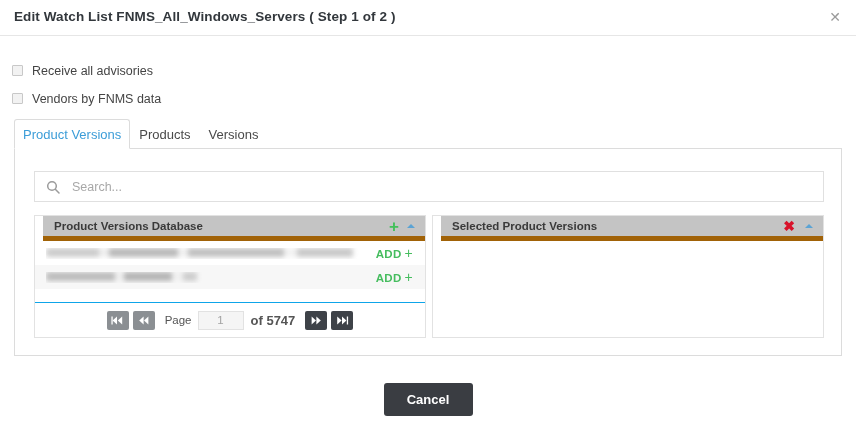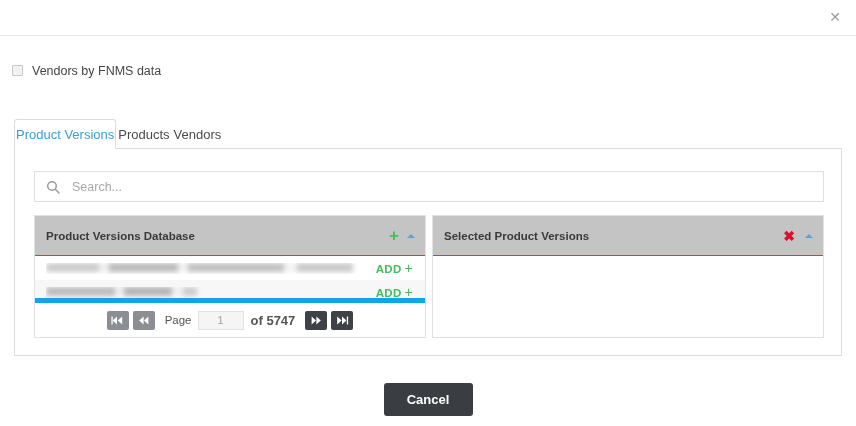--- a/index.html
+++ b/index.html
@@ -86,21 +86,21 @@
     left: 14px;
     top: 119px;
     width: 828px;
     height: 30px;
     display: flex;
     align-items: flex-end;
   }
   .tab {
     height: 30px;
     line-height: 30px;
-    padding: 0 1px;
+    padding: 0 8px;
     font-size: 13px;
     color: #4a4a4a;
     box-sizing: border-box;
     cursor: pointer;
     white-space: nowrap;
     background: transparent;
     border: 1px solid transparent;
     border-bottom: none;
   }
   .tab.active {
@@ -174,27 +174,28 @@
     background: #ffffff;
     display: flex;
     flex-direction: column;
     position: relative;
   }
   .grid-left  { width: 392px; }
   .grid-gap   { width: 6px; flex: none; }
   .grid-right { flex: 1; gap: 13px; }
 
   .grid-head {
-    height: 40px;
+    height: 25px;
     background: #c4c4c4;
-    border-bottom: 1px solid #a16207;
+    border-bottom: 5px solid #a16207;
     display: flex;
     align-items: center;
     box-sizing: border-box;
     flex: none;
+    margin-left: 8px;
   }
   .grid-head-title {
     margin-left: 11px;
     font-size: 11.5px;
     font-weight: bold;
     color: #3a3a3a;
     flex: 1;
     white-space: nowrap;
   }
   .head-plus-icon {
@@ -277,21 +278,21 @@
     letter-spacing: 0.3px;
     cursor: pointer;
     white-space: nowrap;
     user-select: none;
   }
   .add-btn .plus { font-size: 14px; font-weight: normal; margin-left: 3px; }
 
   
   .pager {
     height: 34px;
-    border-top: 5px solid #0ea5e9;
+    border-top: 1px solid #0ea5e9;
     display: flex;
     align-items: center;
     justify-content: center;
     flex: none;
     background: #ffffff;
   }
   .pg-btn {
     width: 22px;
     height: 19px;
     border-radius: 2px;
@@ -352,34 +353,39 @@
     color: #ffffff;
     cursor: pointer;
   }
   .btn-cancel { background: #3a3d42; }
   .btn-next   { background: #4cbb5e; }
 </style>
 </head>
 <body>
 
 <div class="dialog-header">
+  <div class="dialog-title">Edit Watch List FNMS_All_Windows_Servers ( Step 1 of 2 )</div>
   <div class="close-icon">✕</div>
 </div>
 
 <div class="options">
+  <div class="option-row">
+    <div class="cb"></div>
+    <div class="option-label">Receive all advisories</div>
+  </div>
   <div class="option-row">
     <div class="cb"></div>
     <div class="option-label">Vendors by FNMS data</div>
   </div>
 </div>
 
 <div class="tabbar">
   <div class="tab active">Product Versions</div>
   <div class="tab">Products</div>
-  <div class="tab">Vendors</div>
+  <div class="tab">Versions</div>
 </div>
 
 <div class="tab-panel">
 
   <div class="search-wrap">
     <div class="search-icon">
       <svg width="14" height="14" viewBox="0 0 14 14" fill="none" stroke="#9b9b9b" stroke-width="1.5">
         <circle cx="6" cy="6" r="4.3"></circle>
         <line x1="9.3" y1="9.3" x2="13" y2="13" stroke-linecap="round"></line>
       </svg>

